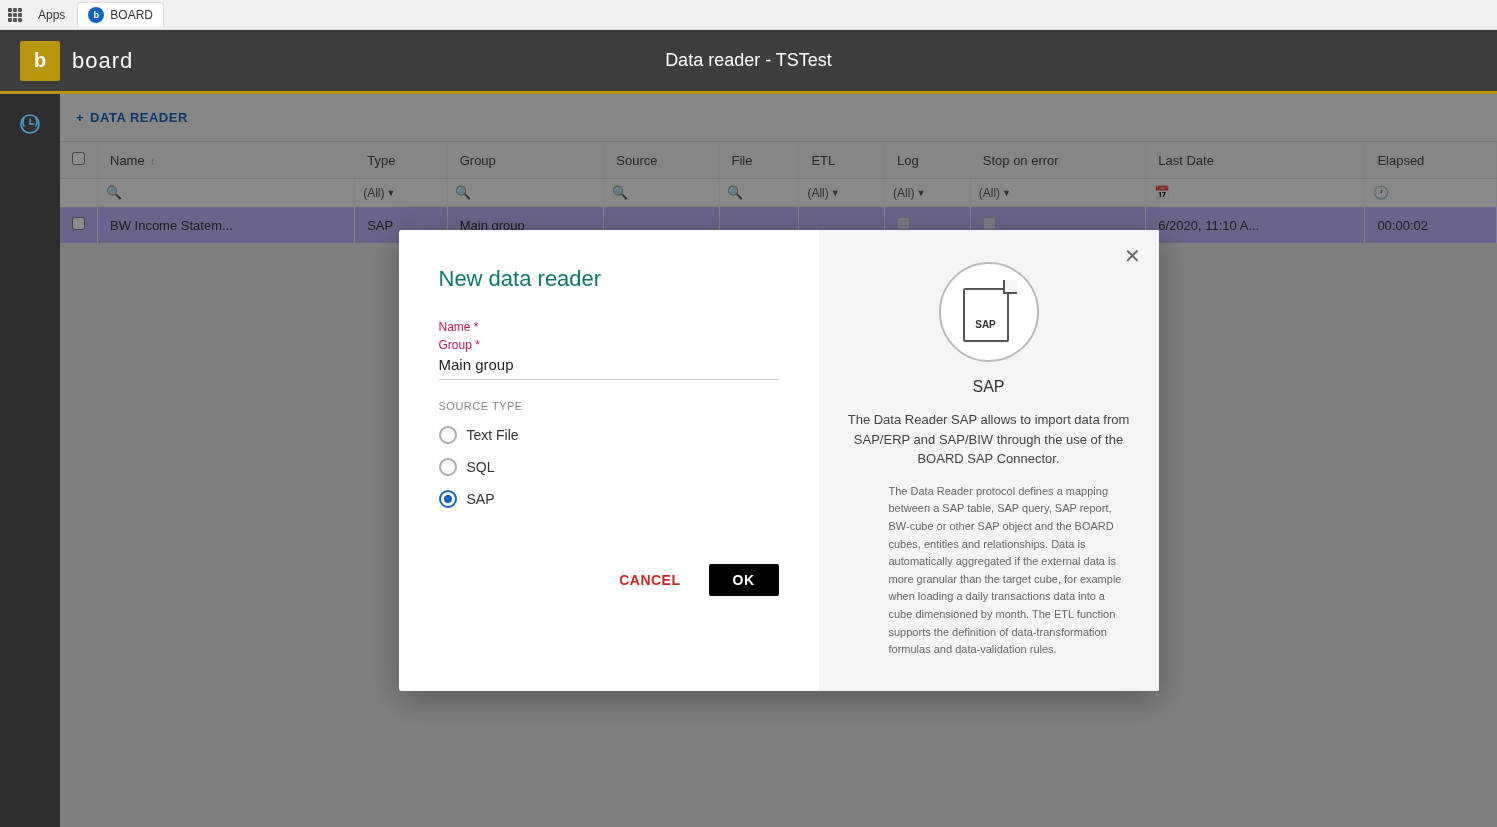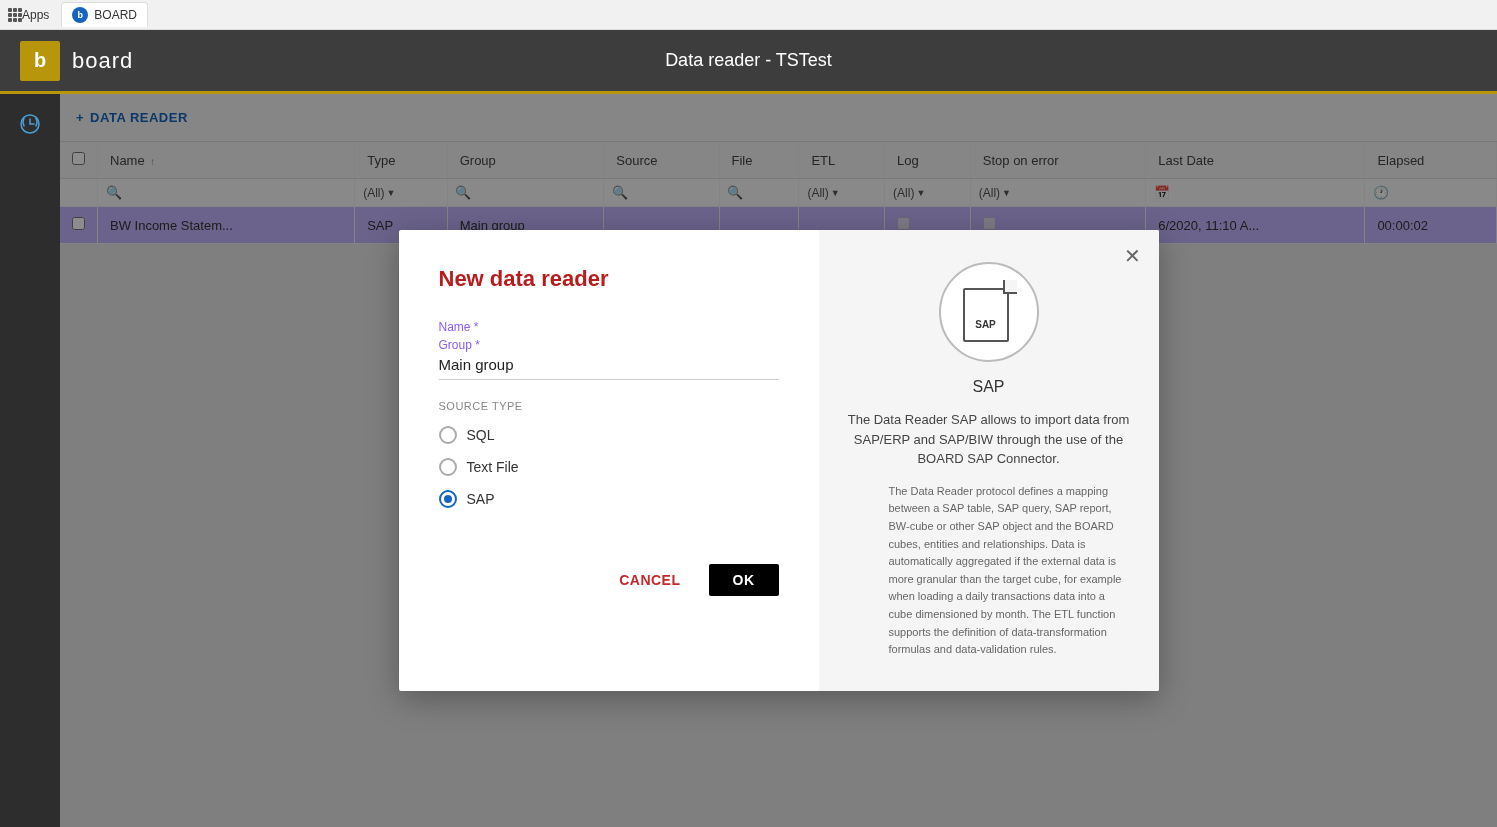--- a/index.html
+++ b/index.html
@@ -11,21 +11,21 @@
       background: #f1f1f1;
       border-bottom: 1px solid #ddd;
       display: flex;
       align-items: center;
       padding: 0 8px;
       gap: 12px;
     }
     .browser-apps {
       display: flex;
       align-items: center;
-      gap: 0;
+      gap: 16px;
       font-size: 12px;
       color: #333;
     }
     .browser-tab {
       display: flex;
       align-items: center;
       gap: 6px;
       font-size: 12px;
       color: #333;
       background: white;
@@ -210,39 +210,39 @@
     .modal-right {
       width: 340px;
       background: #f5f5f5;
       padding: 32px 28px;
       display: flex;
       flex-direction: column;
       align-items: center;
     }
     .modal-title {
       font-size: 22px;
-      font-weight: 700;
-      color: #b91c1c;
+      font-weight: 400;
+      color: #0f766e;
       margin-bottom: 28px;
     }
     .modal-close {
       position: absolute;
       top: 12px;
       right: 12px;
       background: none;
       border: none;
       font-size: 20px;
       color: #666;
       cursor: pointer;
       width: 28px; height: 28px;
       display: flex; align-items: center; justify-content: center;
     }
     .field-label {
       font-size: 12px;
-      color: #8b5cf6;
+      color: #be185d;
       margin-bottom: 4px;
     }
     .field-value {
       font-size: 15px;
       color: #222;
       padding-bottom: 6px;
       border-bottom: 1px solid #ccc;
       margin-bottom: 20px;
       width: 100%;
     }
@@ -520,25 +520,25 @@
 
             <div class="field-label">Group *</div>
             <div class="field-value">
               <input type="text" style="border: none; outline: none; font-size: 15px; width: 100%; color: rgb(34, 34, 34);" value="Main group">
             </div>
 
             <div class="source-type-label">SOURCE TYPE</div>
 
             <div class="radio-option">
               <div class="radio-circle"></div>
-              <span>SQL</span>
+              <span>Text File</span>
             </div>
             <div class="radio-option">
               <div class="radio-circle"></div>
-              <span>Text File</span>
+              <span>SQL</span>
             </div>
             <div class="radio-option">
               <div class="radio-circle selected">
                 <div class="radio-dot"></div>
               </div>
               <span>SAP</span>
             </div>
 
             <div class="modal-footer">
               <button class="btn-cancel">CANCEL</button>

